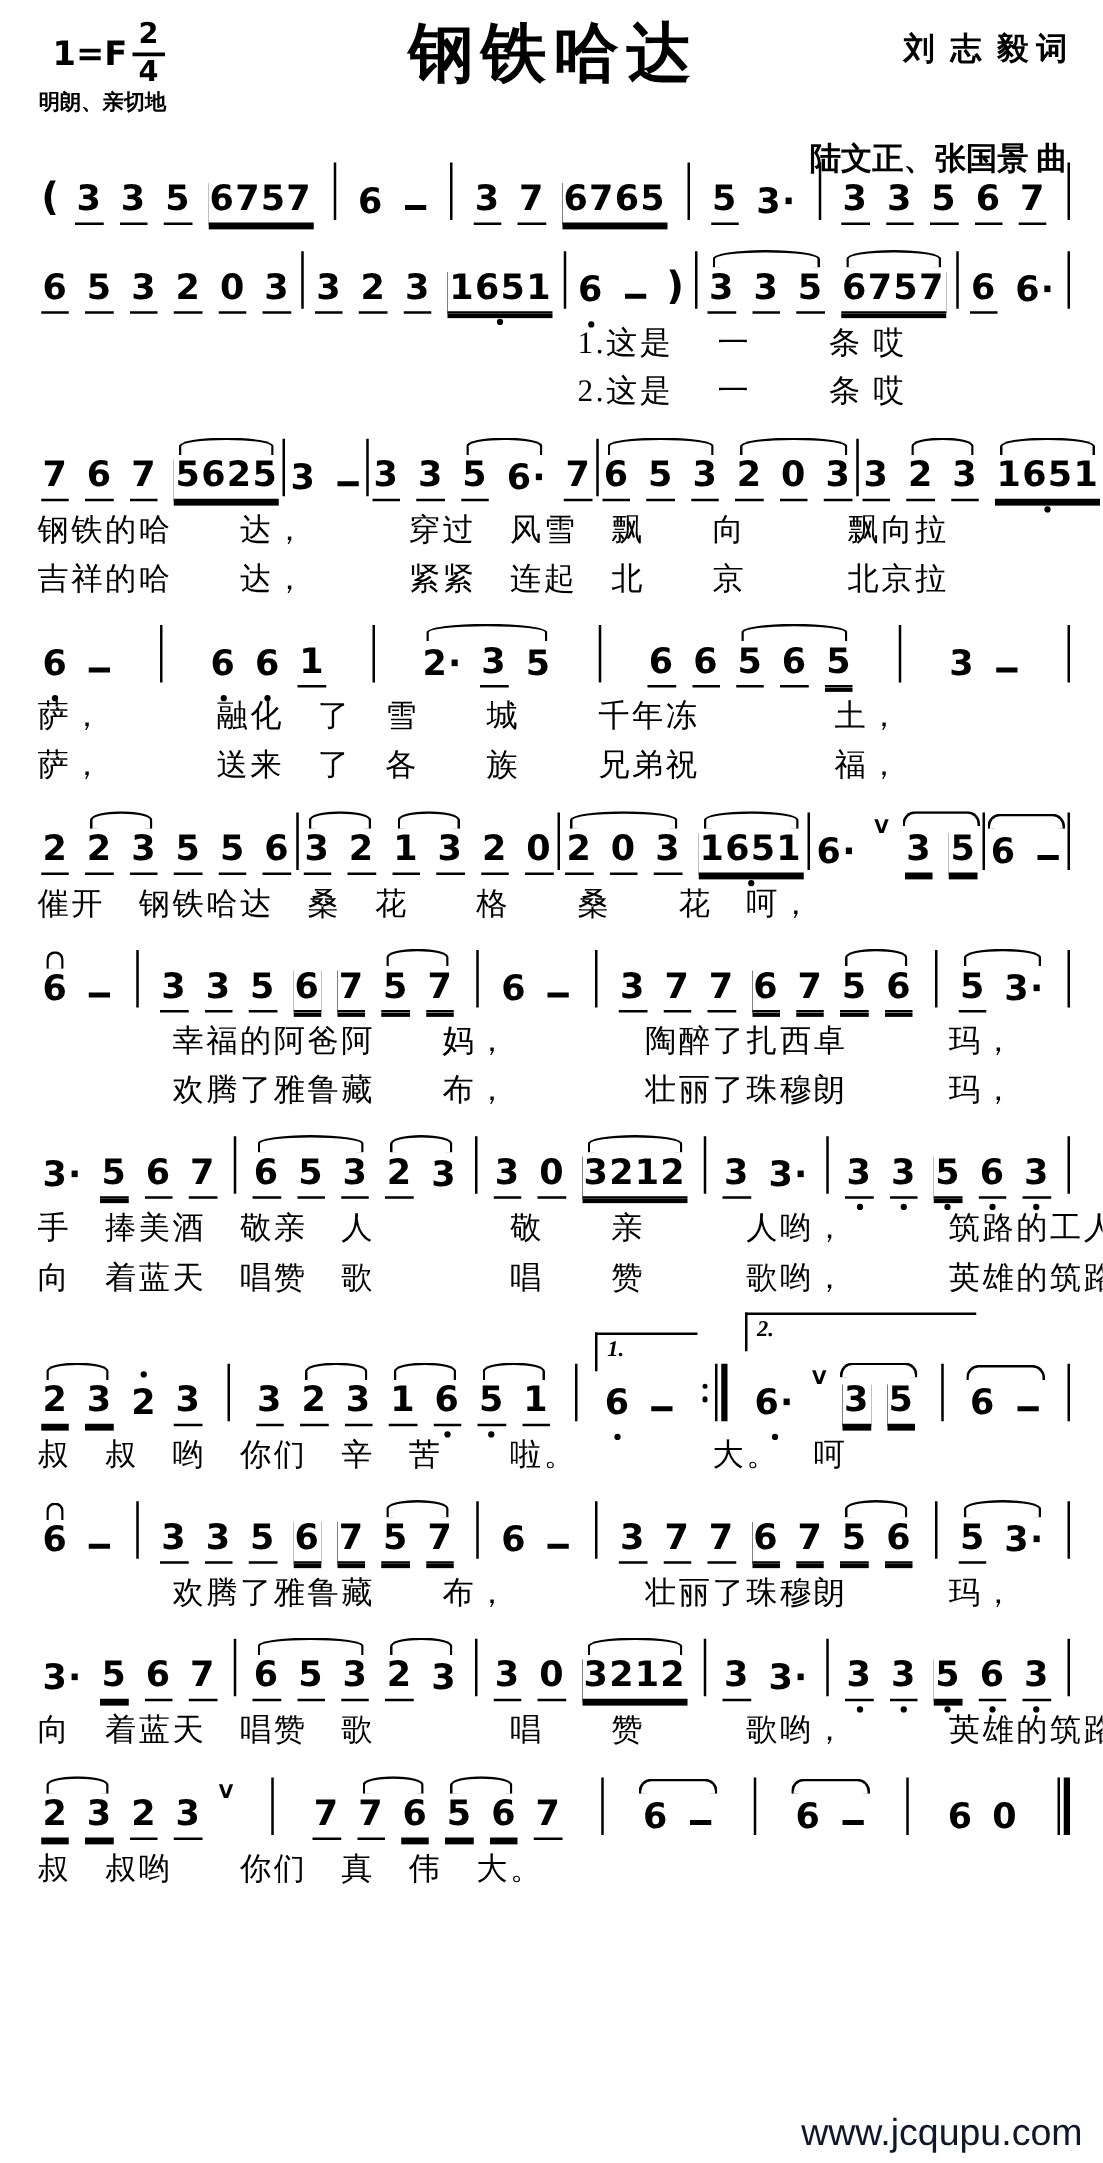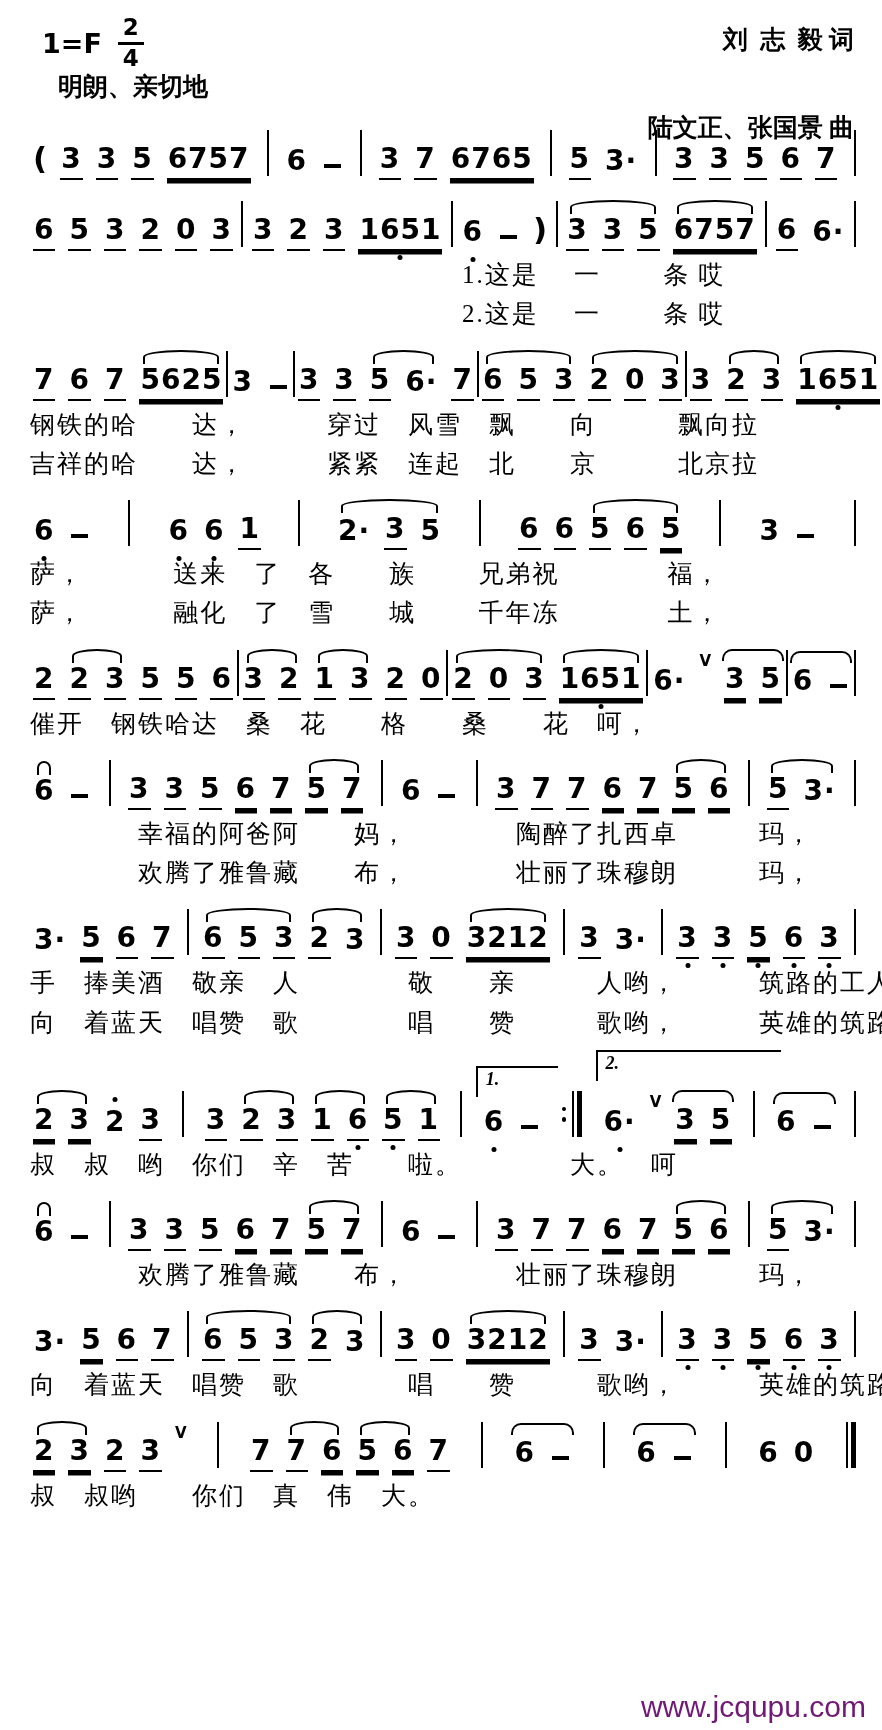--- a/index.html
+++ b/index.html
@@ -2,25 +2,25 @@
 <html><head>
 <meta charset="utf-8">
 <style>
   html,body{margin:0;padding:0;background:#fff;}
   body{width:882px;height:1730px;position:relative;overflow:hidden;color:#000;
        font-family:"DejaVu Sans",sans-serif;}
   .sheet{padding:6px 26px 0 30px;}
 
   
   .header{position:relative;height:104px;}
-  .keysig{position:absolute;left:12px;top:10px;font-size:27px;font-weight:bold;display:flex;align-items:center;gap:16px;}
+  .keysig{position:absolute;left:12px;top:10px;font-size:27px;font-weight:bold;display:flex;align-items:center;gap:4px;}
   .meter{display:inline-flex;flex-direction:column;align-items:center;font-size:23px;font-weight:bold;line-height:1;}
   .meter .num{border-bottom:3px solid #000;padding:0 5px 3px;}
   .meter .den{padding-top:2px;}
-  .tempo{position:absolute;left:28px;top:64px;font-size:25px;font-weight:bold;font-family:Liberation Sans, sans-serif;}
+  .tempo{position:absolute;left:1px;top:64px;font-size:17px;font-weight:bold;font-family:Liberation Sans, sans-serif;}
   .title{margin:0;text-align:center;font-size:52px;font-weight:bold;letter-spacing:6px;font-family:"Liberation Serif",serif;padding-top:2px;}
   .credits{position:absolute;right:2px;top:12px;text-align:right;font-size:25px;font-weight:bold;
            font-family:"Liberation Serif",serif;line-height:1.75;white-space:pre;}
 
   
   .m-row{display:flex;align-items:flex-end;justify-content:space-between;margin:20px 0 4px;position:relative;}
   .m-row.has-volta{margin-top:52px;}
   .measure{display:flex;align-items:flex-end;gap:13px;position:relative;padding:0 3px;}
   .note{font-size:28px;font-weight:bold;line-height:1;letter-spacing:1px;position:relative;
         padding:2px 1px 5px;white-space:nowrap;}
@@ -47,37 +47,38 @@
          border-top:2.5px solid #000;border-left:2.5px solid #000;
          font-size:18px;font-style:italic;font-weight:bold;padding:1px 0 0 8px;
          font-family:"Liberation Serif",serif;}
   .volta.v2{right:-46px;}
 
   
   .lyric{font-size:25px;font-family:"Liberation Serif",serif;white-space:pre;
          letter-spacing:2px;margin:8px 0 2px;line-height:1.25;}
 
   
-  .watermark{position:absolute;right:16px;bottom:6px;font-size:30px;color:#701a75;
+  .watermark{position:absolute;right:16px;bottom:6px;font-size:30px;color:#0f172a;
              font-family:"Liberation Sans",sans-serif;}
 </style>
 </head>
 <body>
 
 <div class="sheet">
 
   <div class="header">
     <div class="keysig">
       <span>1=F</span>
       <span class="meter">
         <span class="num">2</span>
         <span class="den">4</span>
       </span>
     </div>
     <div class="tempo">明朗、亲切地</div>
+    <h1 class="title">钢铁哈达</h1>
     <div class="credits"><span>刘  志  毅 词</span><br>
       <span>陆文正、张国景 曲</span>
     </div>
   </div>
 
   <div id="score">
       <div class="m-row">
         <div class="measure">
           <span class="paren">(</span>
           <span class="note u1">3</span>
@@ -271,22 +272,22 @@
           <span class="vline"></span>
         </span>
         <div class="measure">
           <span class="note">3</span>
           <span class="dash"></span>
         </div>
         <span class="bar">
           <span class="vline"></span>
         </span>
       </div>
+      <div class="lyric">萨，　　　 融化　了　雪　　城　　 千年冻　　　　土，</div>
       <div class="lyric">萨，　　　 送来　了　各　　族　　 兄弟祝　　　　福，</div>
-      <div class="lyric">萨，　　　 融化　了　雪　　城　　 千年冻　　　　土，</div>
       <div class="m-row">
         <div class="measure">
           <span class="note u1">2</span>
           <span class="grp slur">
             <span class="note u1">2</span>
             <span class="note u1">3</span>
           </span>
           <span class="note u1">5</span>
           <span class="note u1">5</span>
           <span class="note u1">6</span>

